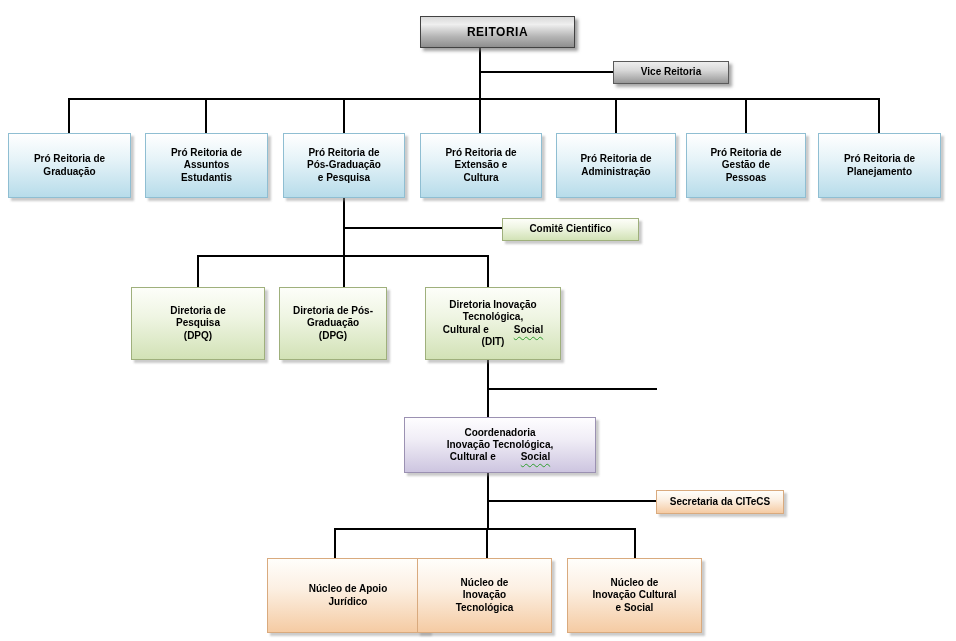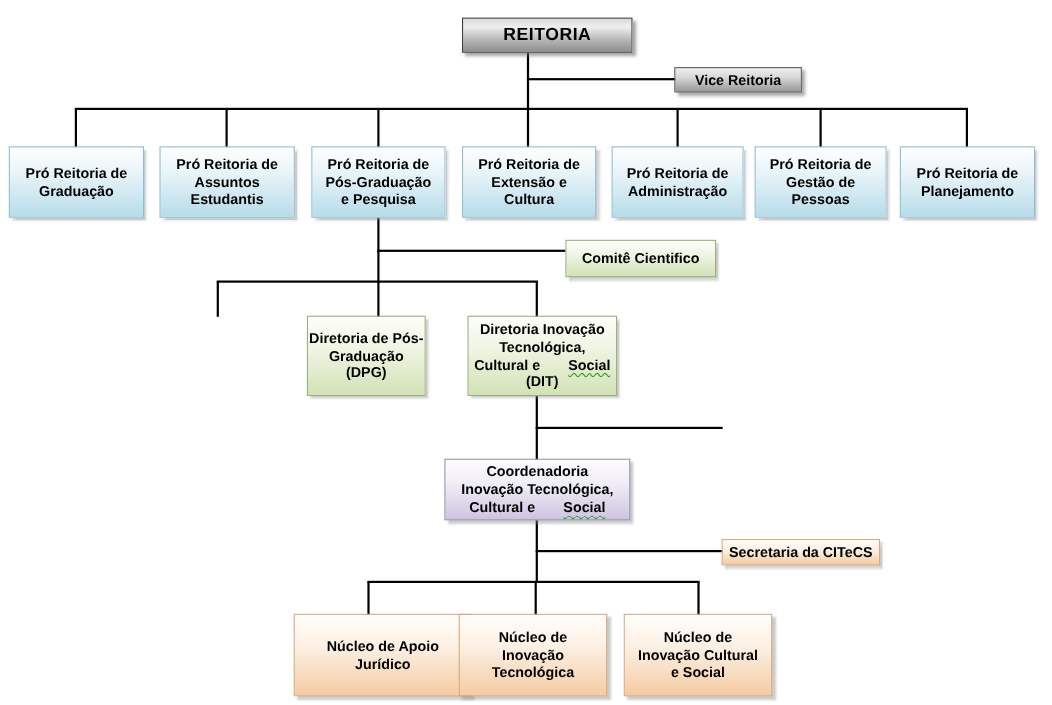--- a/index.html
+++ b/index.html
@@ -13,21 +13,21 @@
   }
   .node {
     position: absolute;
     box-sizing: border-box;
     display: flex;
     align-items: center;
     justify-content: center;
     text-align: center;
     font-weight: bold;
     color: #000000;
-    font-size: 13px;
+    font-size: 10px;
     line-height: 1.22;
     z-index: 2;
   }
   .node span { white-space: pre-line; }
   .blue {
     background: linear-gradient(180deg, #ffffff 0%, #e6f3f8 40%, #b7dcea 100%);
     border: 1px solid #8fbed2;
     box-shadow: 3px 3px 2px rgba(140,140,140,0.45);
   }
   .green {
@@ -42,21 +42,21 @@
   }
   .orange {
     background: linear-gradient(180deg, #fffefb 0%, #fcf0e3 40%, #f5cba3 100%);
     border: 1px solid #d9aa7e;
     box-shadow: 3px 3px 2px rgba(140,140,140,0.45);
   }
   .gray-root {
     background: linear-gradient(180deg, #d9d9d9 0%, #efefef 25%, #b5b5b5 65%, #8e8e8e 100%);
     border: 1px solid #424242;
     box-shadow: 3px 3px 3px rgba(110,110,110,0.65);
-    font-size: 16px;
+    font-size: 12px;
     letter-spacing: 0.5px;
   }
   .gray-side {
     background: linear-gradient(180deg, #eeeeee 0%, #d8d8d8 40%, #979797 100%);
     border: 1px solid #5a5a5a;
     box-shadow: 3px 3px 3px rgba(110,110,110,0.6);
   }
   .hline, .vline { position: absolute; background: #000000; z-index: 1; }
   .hline { height: 2px; }
   .vline { width: 2px; }
@@ -135,44 +135,49 @@
   <div class="node blue" style="left:686px;top:133px;width:120px;height:65px">
     <span>Pró Reitoria de
 Gestão de
 Pessoas</span>
   </div>
   <div class="node blue" style="left:818px;top:133px;width:123px;height:65px">
     <span>Pró Reitoria de
 Planejamento</span>
   </div>
 
-  <div class="node green" style="left:514px;top:218px;width:137px;height:34px">
+  <div class="node green" style="left:502px;top:218px;width:137px;height:23px">
     <span>Comitê Cientifico</span>
   </div>
 
+  <div class="node green" style="left:131px;top:287px;width:134px;height:73px">
+    <span>Diretoria de
+Pesquisa
+(DPQ)</span>
+  </div>
   <div class="node green" style="left:279px;top:287px;width:108px;height:73px">
     <span>Diretoria de Pós-
 Graduação
 (DPG)</span>
   </div>
   <div class="node green" style="left:425px;top:287px;width:136px;height:73px">
     <span><span>Diretoria Inovação
 Tecnológica,
 Cultural e </span><span class="squiggle">Social</span><span>
 (DIT)</span></span>
   </div>
 
 
-  <div class="node purple" style="left:404px;top:417px;width:169px;height:56px">
+  <div class="node purple" style="left:404px;top:417px;width:192px;height:56px">
     <span><span>Coordenadoria
 Inovação Tecnológica,
 Cultural e </span><span class="squiggle">Social</span><span></span></span>
   </div>
 
-  <div class="node orange" style="left:656px;top:490px;width:144px;height:24px">
+  <div class="node orange" style="left:656px;top:490px;width:128px;height:24px">
     <span>Secretaria da CITeCS</span>
   </div>
 
   <div class="node orange" style="left:267px;top:558px;width:162px;height:75px">
     <span>Núcleo de Apoio
 Jurídico</span>
   </div>
   <div class="node orange" style="left:417px;top:558px;width:135px;height:75px">
     <span>Núcleo de
 Inovação

